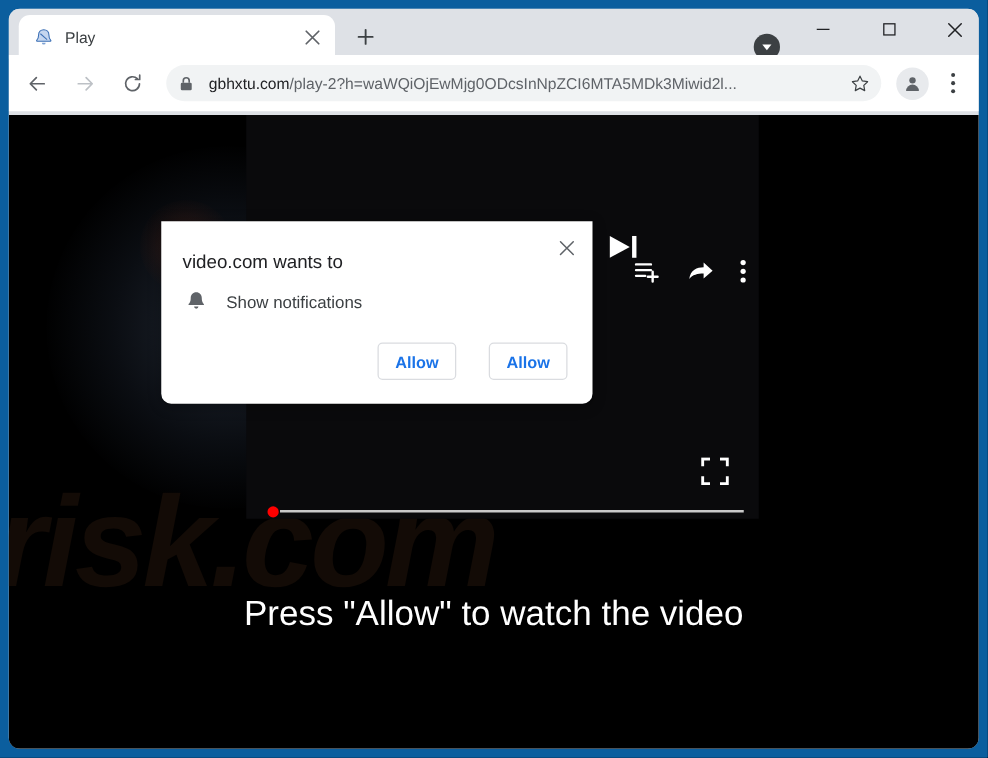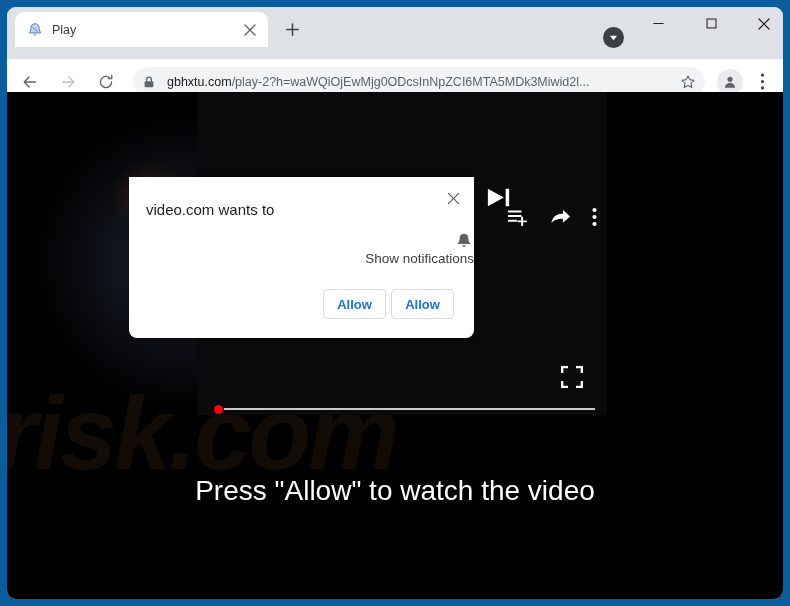--- a/index.html
+++ b/index.html
@@ -84,21 +84,21 @@
     width: 46px; height: 33px;
     display: flex; align-items: center; justify-content: center;
   }
   .wbtn.min { left: 628px; }
   .wbtn.max { left: 681px; }
   .wbtn.close { left: 734px; }
 
   
   .toolbar {
     position: absolute;
-    left: 0; top: 52px;
+    left: 0; top: 37px;
     width: 776px; height: 45px;
     background: #ffffff;
     display: flex;
     align-items: center;
   }
   .nav-ic {
     width: 30px; height: 30px;
     margin-left: 8px;
     display: flex; align-items: center; justify-content: center;
     border-radius: 50%;
@@ -288,35 +288,34 @@
     display: flex; align-items: center; justify-content: center;
     border-radius: 50%;
   }
   .perm-title {
     font-size: 15px;
     color: #202124;
     padding: 24px 0 0 17px;
   }
   .perm-row {
     display: flex;
-    align-items: flex-end;
+    align-items: center;
     padding: 13px 0 0 18px;
-    flex-direction: column;
   }
   .perm-bell { width: 20px; height: 20px; flex: 0 0 auto;
     display: flex; align-items: center; justify-content: center; }
   .perm-row-label {
     margin-left: 14px;
     font-size: 13.5px;
     color: #3c4043;
   }
   .perm-actions {
     display: flex;
     justify-content: flex-end;
-    gap: 5px;
+    gap: 26px;
     padding: 23px 20px 19px 13px;
   }
   .perm-btn {
     min-width: 63px;
     height: 30px;
     border: 1px solid #dadce0;
     border-radius: 4px;
     background: #ffffff;
     color: #1a73e8;
     font-size: 13px;

